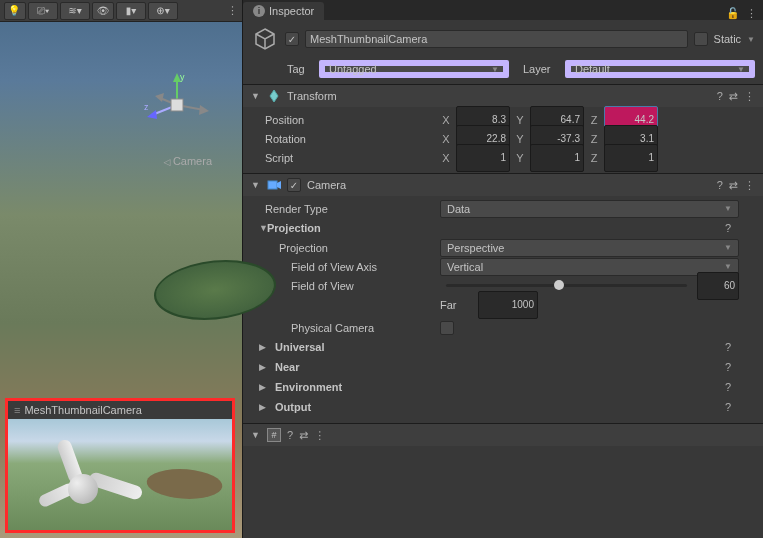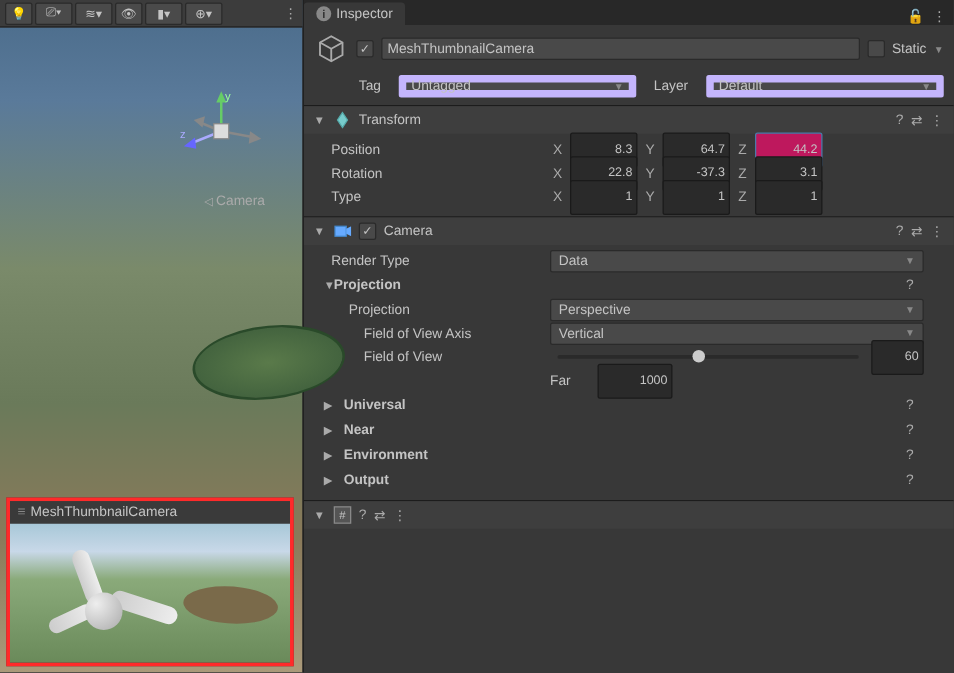--- a/index.html
+++ b/index.html
@@ -395,21 +395,21 @@
       <div class="prop-row">
         <span class="prop-label">Rotation</span>
         <span class="xyz-lbl">X</span>
         <input class="num-input" value="22.8" style="">
         <span class="xyz-lbl">Y</span>
         <input class="num-input" value="-37.3" style="">
         <span class="xyz-lbl">Z</span>
         <input class="num-input" value="3.1" style="">
       </div>
       <div class="prop-row">
-        <span class="prop-label" style="display:flex;align-items:center;justify-content:space-between;padding-right:6px">Type</span>
+        <span class="prop-label" style="display:flex;align-items:center;justify-content:space-between;padding-right:6px">Script</span>
         <span class="xyz-lbl">X</span>
         <input class="num-input" value="1" style="">
         <span class="xyz-lbl">Y</span>
         <input class="num-input" value="1" style="">
         <span class="xyz-lbl">Z</span>
         <input class="num-input" value="1" style="">
       </div>
     </div>
   </div>
 
@@ -464,20 +464,24 @@
         <div class="slider-track">
           <div class="slider-thumb"></div>
         </div>
         <input class="num-input" style="width: 42px;" value="60">
       </div>
       <div class="prop-row">
         <span class="prop-label indent2"></span>
         <span style="width:34px">Far</span>
         <input class="num-input wide" value="1000" style="">
       </div>
+      <div class="prop-row" style="margin-top:4px">
+        <span class="prop-label indent2">Physical Camera</span>
+        <div class="checkbox"></div>
+      </div>
 
       <div class="collapse-row">
         <span class="foldout">▶</span>
         <span class="section-title">Universal</span>
         <span class="help-icon">?</span>
       </div>
       <div class="collapse-row">
         <span class="foldout">▶</span>
         <span class="section-title">Near</span>
         <span class="help-icon">?</span>

